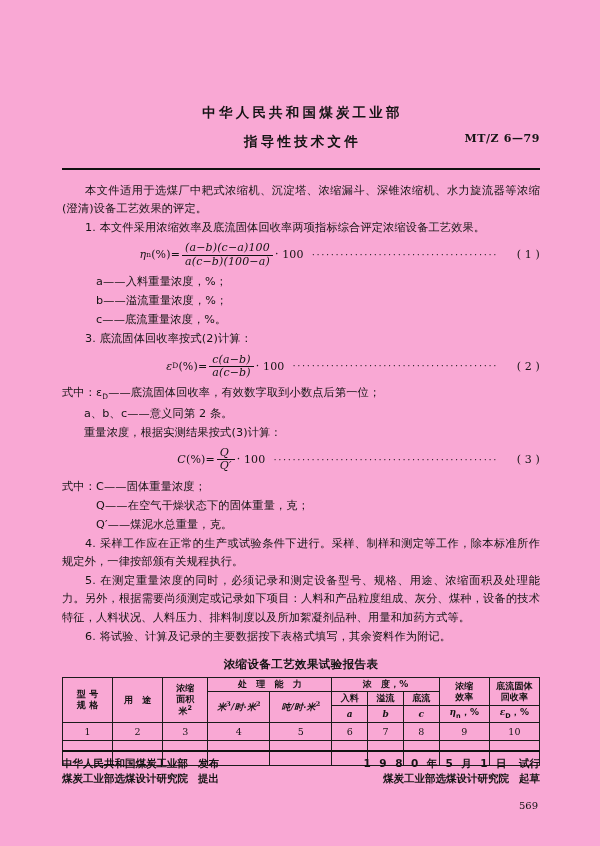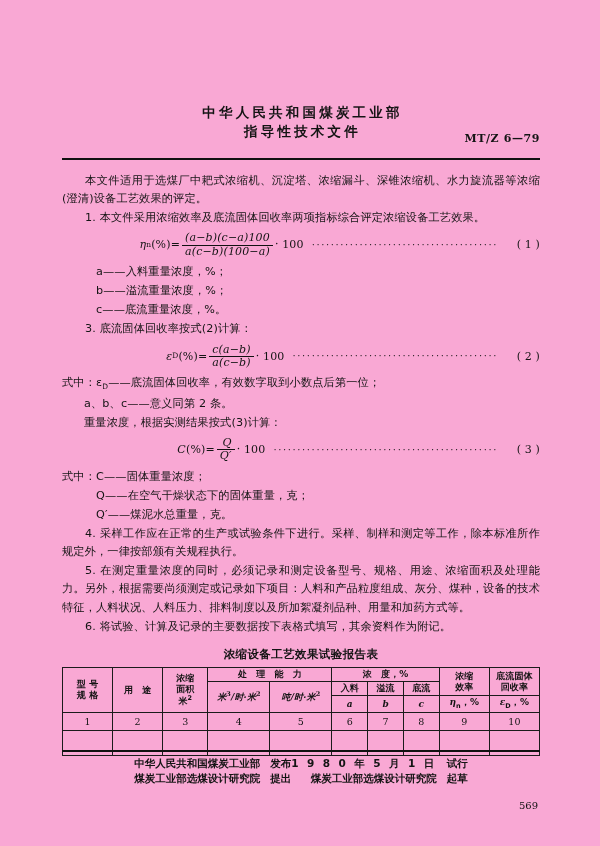--- a/index.html
+++ b/index.html
@@ -33,21 +33,21 @@
   
   .hdr-line1 {
     margin-top: 104px;
     text-align: center;
     font-size: 13.5px;
     font-weight: bold;
     letter-spacing: 3.2px;
     padding-left: 3px;
   }
   .hdr-line2 {
-    margin-top: 1px;
+    margin-top: 11px;
     text-align: center;
     font-size: 13.5px;
     font-weight: bold;
     letter-spacing: 3.2px;
     padding-left: 3px;
   }
   .doc-no {
     position: absolute;
     right: 0px;
     top: 132px;
@@ -96,21 +96,21 @@
     display: flex;
     align-items: center;
     font-style: italic;
     white-space: nowrap;
   }
   .fvar { font-style: italic; }
   .fup { font-style: normal; }
   .frac {
     display: inline-flex;
     flex-direction: column;
-    align-items: flex-end;
+    align-items: flex-start;
     vertical-align: middle;
     margin: 0 2px;
     line-height: 1.12;
   }
   .frac .num { padding: 0 3px 0px 3px; }
   .frac .den { padding: 0px 3px 0 3px; border-top: 1px solid #111; }
   .sub-idx {
     font-size: 7.5px;
     vertical-align: sub;
     font-style: normal;
@@ -170,21 +170,21 @@
     width: 100%;
     height: 2px;
     background: #111;
   }
   .footer {
     position: absolute;
     left: 0;
     top: 756px;
     width: 100%;
     display: flex;
-    justify-content: center;
+    justify-content: space-between;
     font-size: 10.5px;
     font-weight: bold;
     line-height: 1.45;
   }
   .footer .fl, .footer .fr { white-space: nowrap; }
   .footer .fr { text-align: right; }
   .fr .date { letter-spacing: 2.4px; }
   .gap { display: inline-block; width: 10px; }
   .page-num {
     position: absolute;

